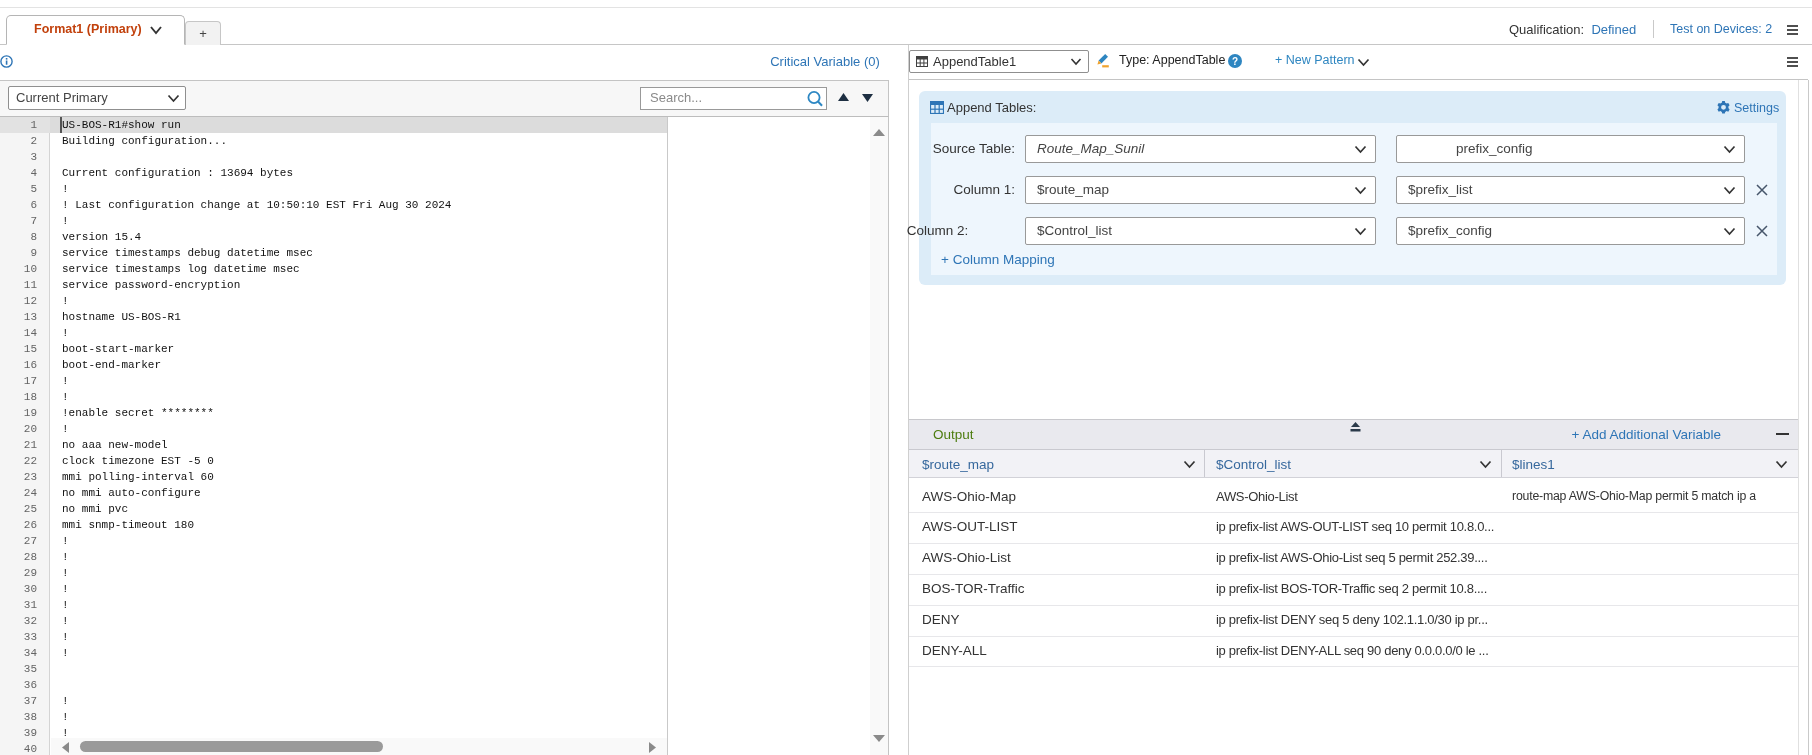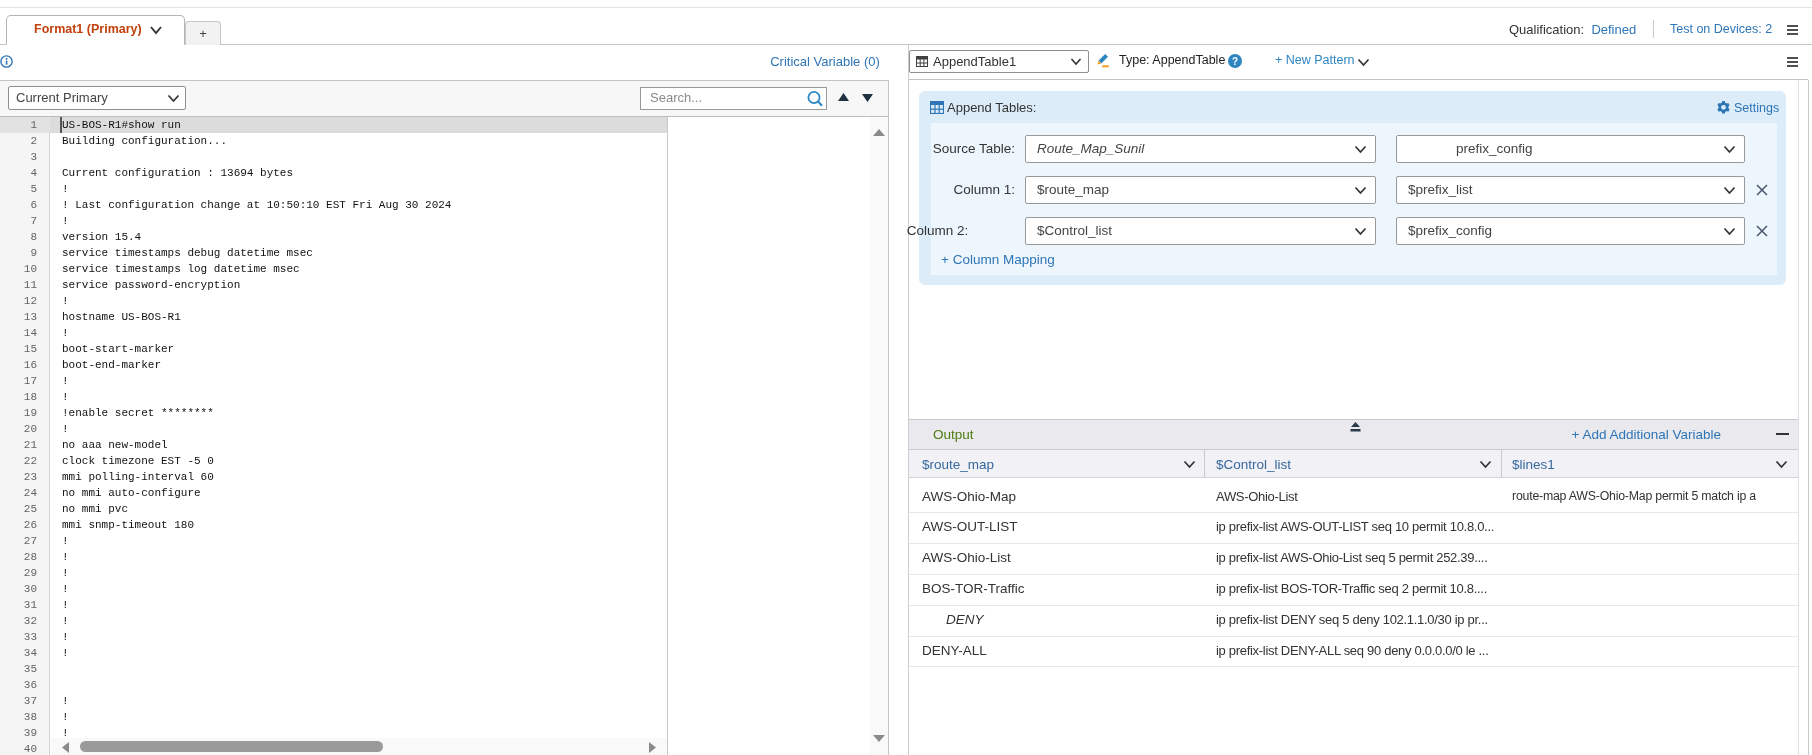--- a/index.html
+++ b/index.html
@@ -304,20 +304,20 @@
       <div class="abs" style="left:909px;top:512px;width:889px;height:32px;border-bottom:1px solid #e7e7ea;"></div>
       <div class="abs" style="left:922px;top:519px;width:270px;height:17px;font-size:13.5px;color:#333;">AWS-OUT-LIST</div>
       <div class="abs" style="left:1216px;top:519px;width:281px;height:17px;font-size:13px;letter-spacing:-0.3px;color:#333;white-space:nowrap;overflow:hidden;">ip prefix-list AWS-OUT-LIST seq 10 permit 10.8.0...</div>
       <div class="abs" style="left:909px;top:543px;width:889px;height:32px;border-bottom:1px solid #e7e7ea;"></div>
       <div class="abs" style="left:922px;top:550px;width:270px;height:17px;font-size:13.5px;color:#333;">AWS-Ohio-List</div>
       <div class="abs" style="left:1216px;top:550px;width:281px;height:17px;font-size:13px;letter-spacing:-0.3px;color:#333;white-space:nowrap;overflow:hidden;">ip prefix-list AWS-Ohio-List seq 5 permit 252.39....</div>
       <div class="abs" style="left:909px;top:574px;width:889px;height:32px;border-bottom:1px solid #e7e7ea;"></div>
       <div class="abs" style="left:922px;top:581px;width:270px;height:17px;font-size:13.5px;color:#333;">BOS-TOR-Traffic</div>
       <div class="abs" style="left:1216px;top:581px;width:281px;height:17px;font-size:13px;letter-spacing:-0.3px;color:#333;white-space:nowrap;overflow:hidden;">ip prefix-list BOS-TOR-Traffic seq 2 permit 10.8....</div>
       <div class="abs" style="left:909px;top:605px;width:889px;height:32px;border-bottom:1px solid #e7e7ea;"></div>
-      <div class="abs" style="left:946px;top:612px;width:270px;height:17px;font-size:13.5px;color:#333;font-style:italic;">DENY</div>
+      <div class="abs" style="left:922px;top:612px;width:270px;height:17px;font-size:13.5px;color:#333;">DENY</div>
       <div class="abs" style="left:1216px;top:612px;width:281px;height:17px;font-size:13px;letter-spacing:-0.3px;color:#333;white-space:nowrap;overflow:hidden;">ip prefix-list DENY seq 5 deny 102.1.1.0/30 ip pr...</div>
       <div class="abs" style="left:909px;top:636px;width:889px;height:31px;border-bottom:1px solid #e7e7ea;"></div>
       <div class="abs" style="left:922px;top:643px;width:270px;height:17px;font-size:13.5px;color:#333;">DENY-ALL</div>
       <div class="abs" style="left:1216px;top:643px;width:281px;height:17px;font-size:13px;letter-spacing:-0.3px;color:#333;white-space:nowrap;overflow:hidden;">ip prefix-list DENY-ALL seq 90 deny 0.0.0.0/0 le ...</div>
     </div>
 
 </div>
 
 </body></html>

